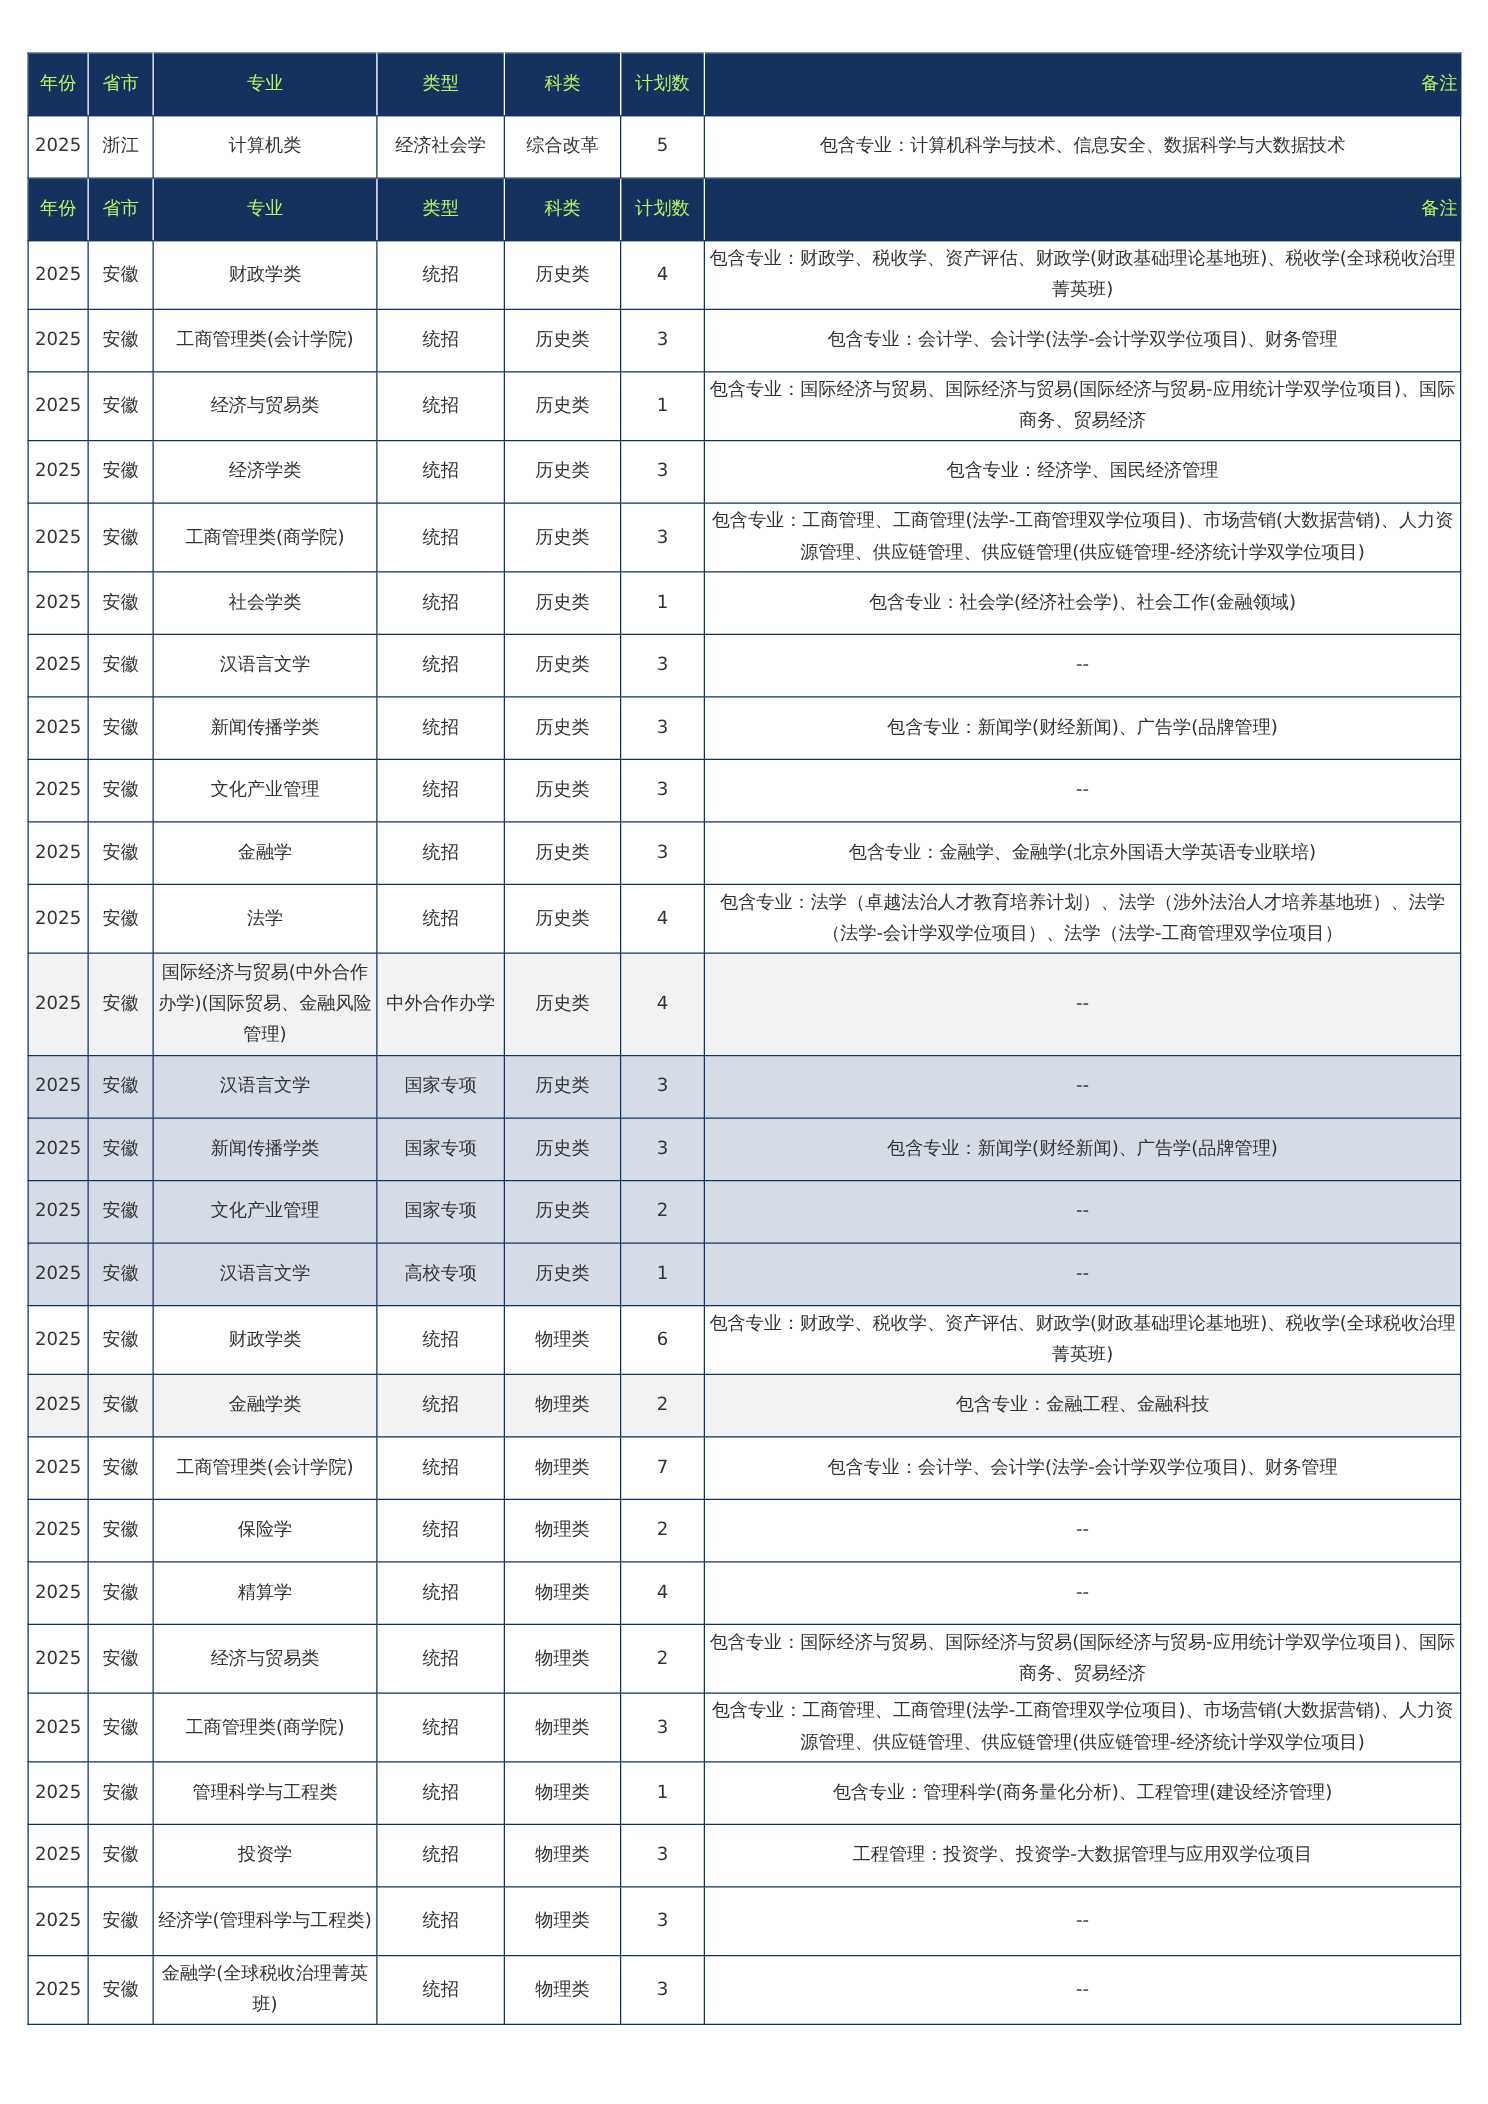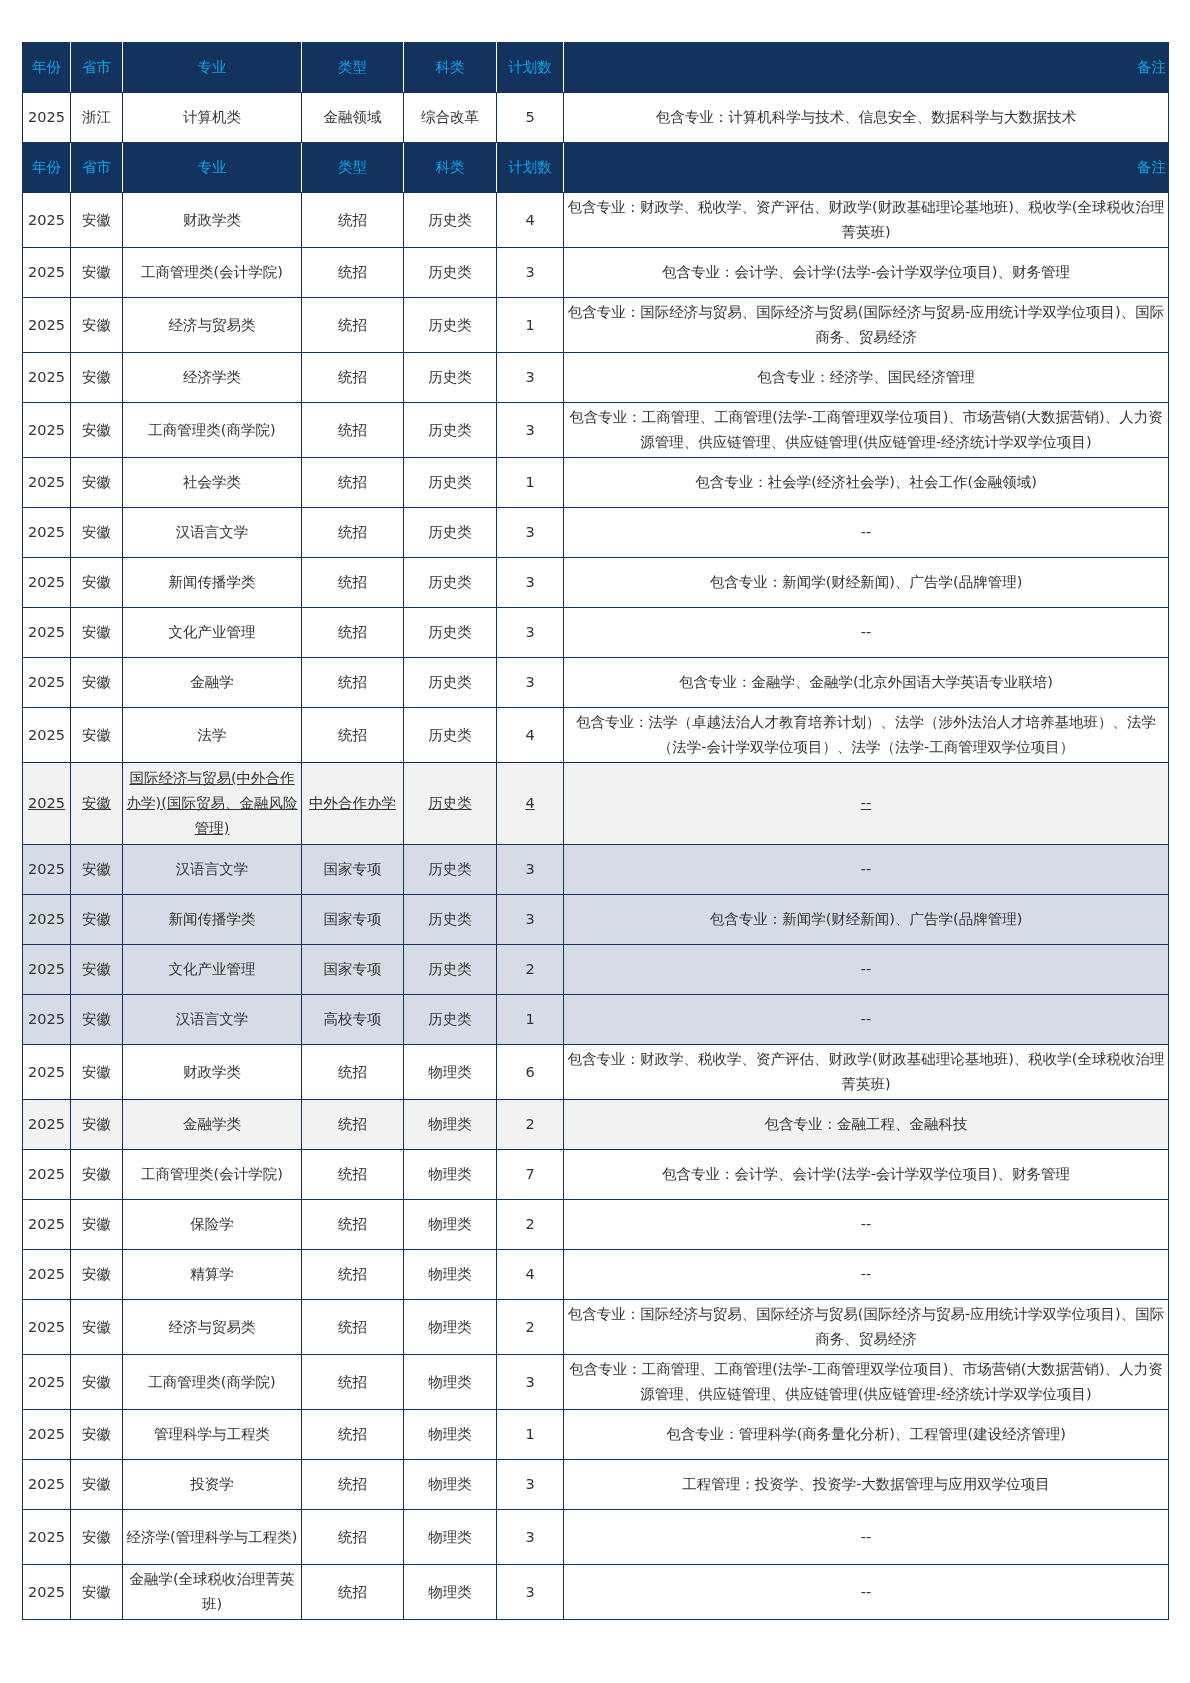--- a/index.html
+++ b/index.html
@@ -1,24 +1,24 @@
 <!DOCTYPE html>
 <html><head>
 <meta charset="utf-8">
 <style>
   html, body { margin: 0; padding: 0; background: #ffffff; }
   body { width: 1190px; height: 1683px; position: relative; font-family: "DejaVu Sans", "Liberation Sans", sans-serif; }
   table.plan { position: absolute; left: 22px; top: 42px; width: 1146px; border-collapse: collapse; table-layout: fixed; }
   table.plan td, table.plan th { border: 1.5px solid #14325e; text-align: center; vertical-align: middle; font-size: 14.5px; color: #333333; padding: 0 2px; line-height: 25px; font-weight: normal; }
-  table.plan tr.hdr th { background: #14325e; color: #0ea5e9; height: 49px; border-color: #ffffff; border-top-color: #14325e; border-bottom-color: #14325e; }
+  table.plan tr.hdr th { background: #14325e; color: #bef264; height: 49px; border-color: #ffffff; border-top-color: #14325e; border-bottom-color: #14325e; }
   table.plan tr.hdr th:first-child { border-left-color: #14325e; }
   table.plan tr.hdr th:last-child { border-right-color: #14325e; text-align: right; }
   table.plan tr.r1 td { height: 49px; }
   table.plan tr.r2 td { height: 54px; }
-  table.plan tr.r3 td { height: 81px; text-decoration: underline; }
+  table.plan tr.r3 td { height: 81px; }
   table.plan tr.light td { background: #f2f2f2; }
   table.plan tr.blue td { background: #d6dce5; }
   table.plan td.note { padding: 0 2px; }
 </style>
 </head>
 <body>
 
 <table class="plan">
   <colgroup>
     <col style="width:48px">
@@ -36,21 +36,21 @@
       <th>专业</th>
       <th>类型</th>
       <th>科类</th>
       <th>计划数</th>
       <th>备注</th>
     </tr>
     <tr class="r1">
       <td>2025</td>
       <td>浙江</td>
       <td>计算机类</td>
-      <td>金融领域</td>
+      <td>经济社会学</td>
       <td>综合改革</td>
       <td>5</td>
       <td class="note">包含专业：计算机科学与技术、信息安全、数据科学与大数据技术</td>
     </tr>
     <tr class="hdr">
       <th>年份</th>
       <th>省市</th>
       <th>专业</th>
       <th>类型</th>
       <th>科类</th>

